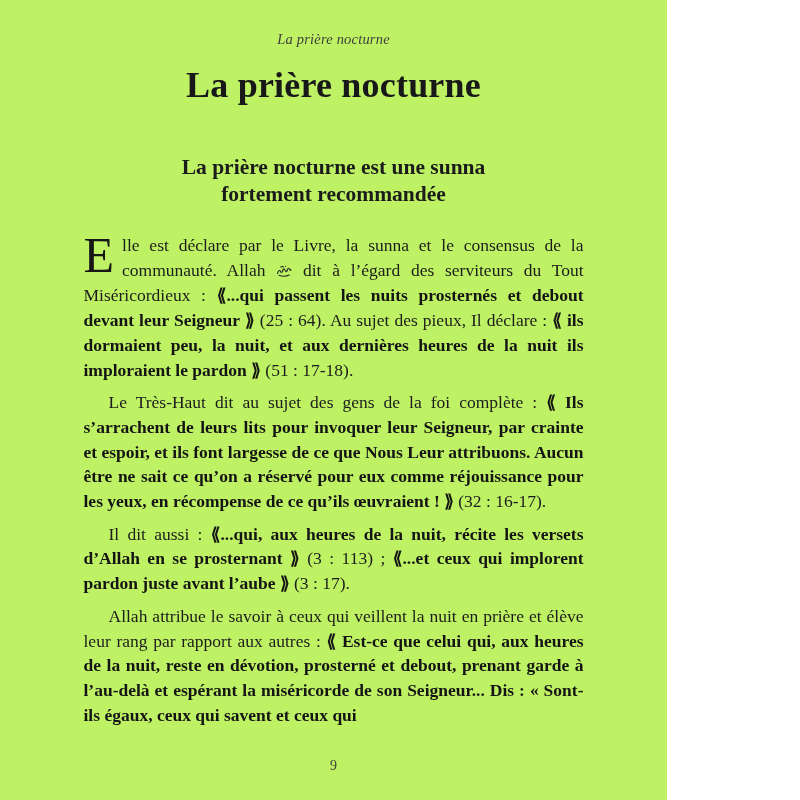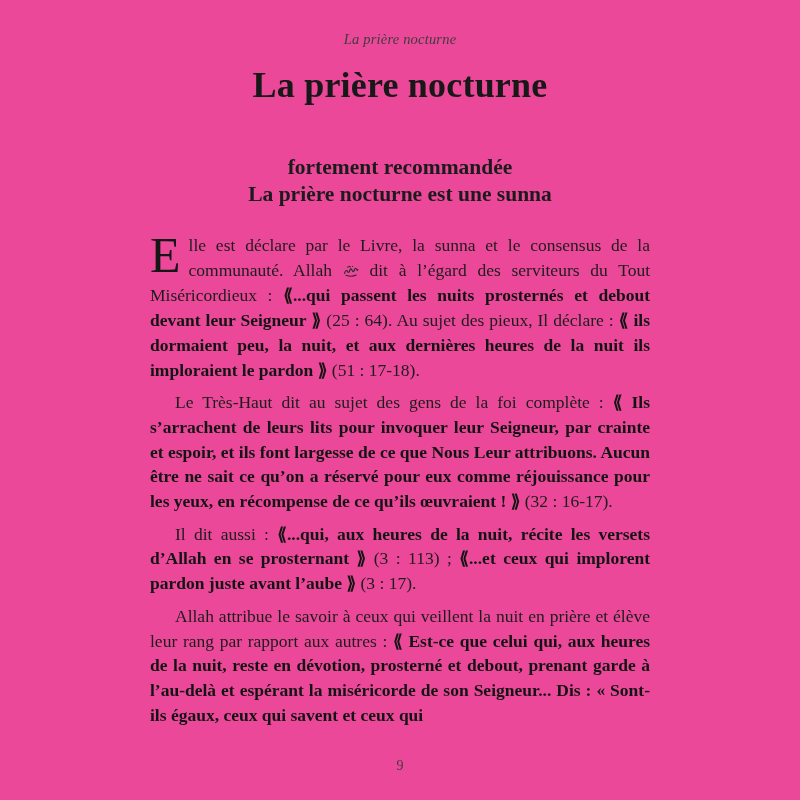--- a/index.html
+++ b/index.html
@@ -5,23 +5,23 @@
   * { margin: 0; padding: 0; box-sizing: border-box; }
   html, body { background: #ffffff; }
   body {
     width: 800px; height: 800px;
     font-family: "Liberation Serif", "DejaVu Serif", serif;
     color: #1c1c1c;
     overflow: hidden;
   }
   .page {
     position: relative;
-    width: 800px; height: 800px;
+    width: 667px; height: 800px;
     padding-top: 31px;
-    background: #ec4899;
+    background: #bef264;
   }
   .running-head {
     text-align: center;
     font-style: italic;
     font-size: 14.5px;
     color: #3d3d3d;
     letter-spacing: 0.2px;
   }
   .page-title {
     text-align: center;
@@ -72,22 +72,22 @@
 </head>
 <body>
 
 <div class="page">
 
   <div class="running-head">La prière nocturne</div>
 
   <h1 class="page-title">La prière nocturne</h1>
 
   <h2 class="subtitle">
+    <span class="line">La prière nocturne est une sunna</span>
     <span class="line">fortement recommandée</span>
-    <span class="line">La prière nocturne est une sunna</span>
   </h2>
 
   <div class="content">
       <p class="para first"><span class="dropcap">E</span><span class="">lle est déclare par le Livre, la sunna et le consensus de la communauté. Allah </span>
     <span class="honorific-wrap"><svg width="16" height="13" viewBox="0 0 16 13" aria-hidden="true">
       <g fill="none" stroke="#2a2a2a" stroke-width="1.1" stroke-linecap="round">
         <path d="M1.5 9.5 C2.5 6.5, 3.5 5.5, 4.5 7.5 C5.2 8.9, 6.2 8.6, 6.6 6.8"></path>
         <path d="M6.6 6.8 C7.2 4.4, 8.4 4.2, 9.0 6.2 C9.6 8.2, 10.8 8.0, 11.3 6.0"></path>
         <path d="M11.3 6.0 C11.8 3.8, 13.0 3.6, 13.6 5.4 C14.1 7.0, 14.8 6.6, 14.8 5.2"></path>
         <path d="M4.7 3.2 C5.6 2.2, 6.8 2.2, 7.4 3.0"></path>

